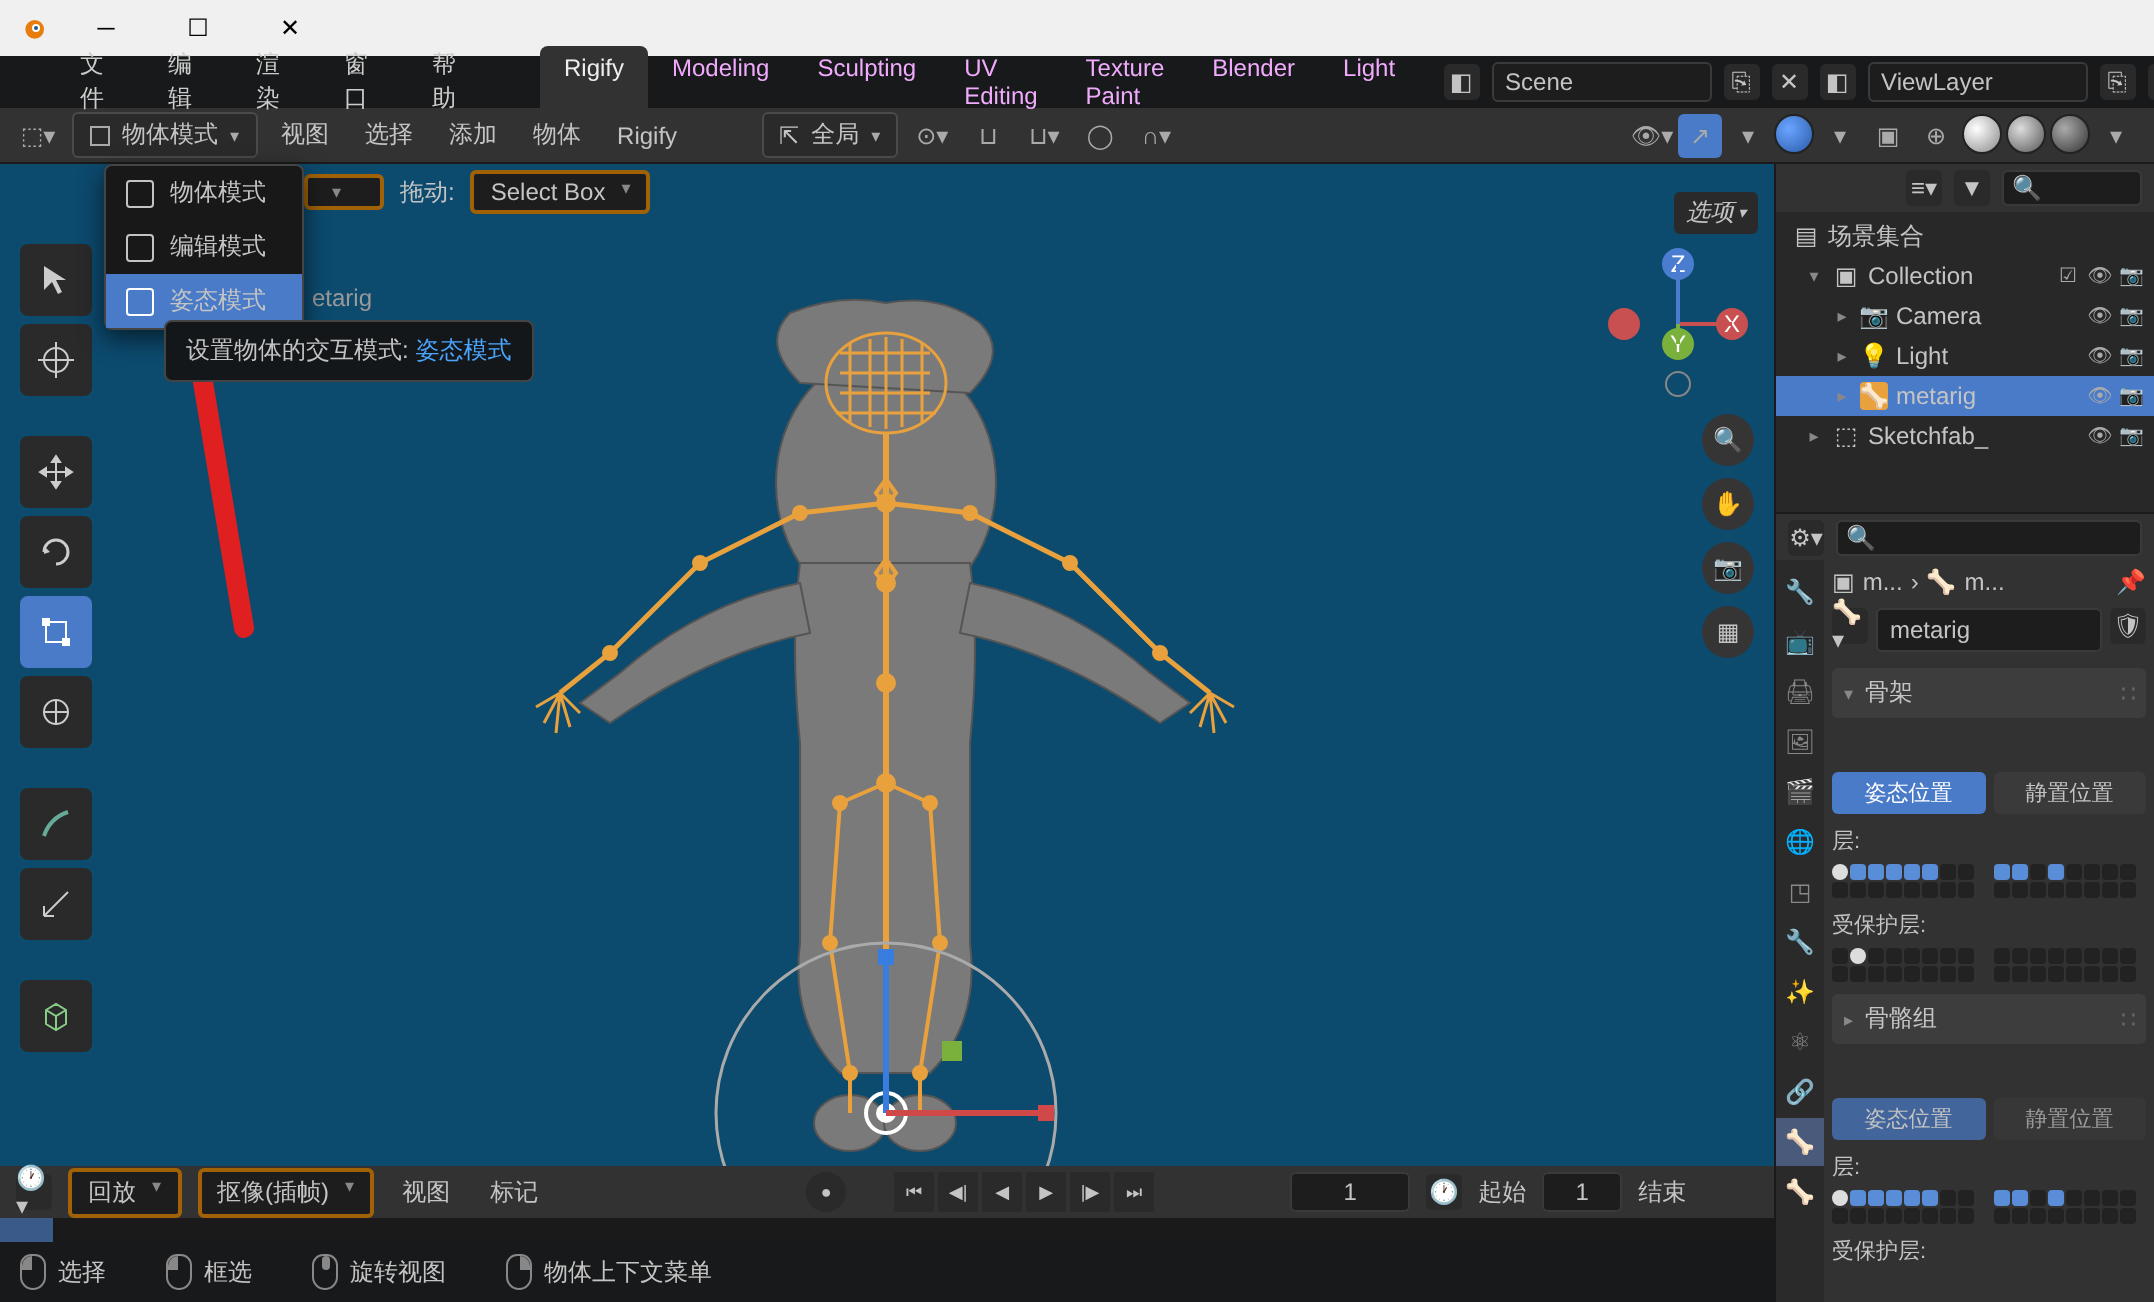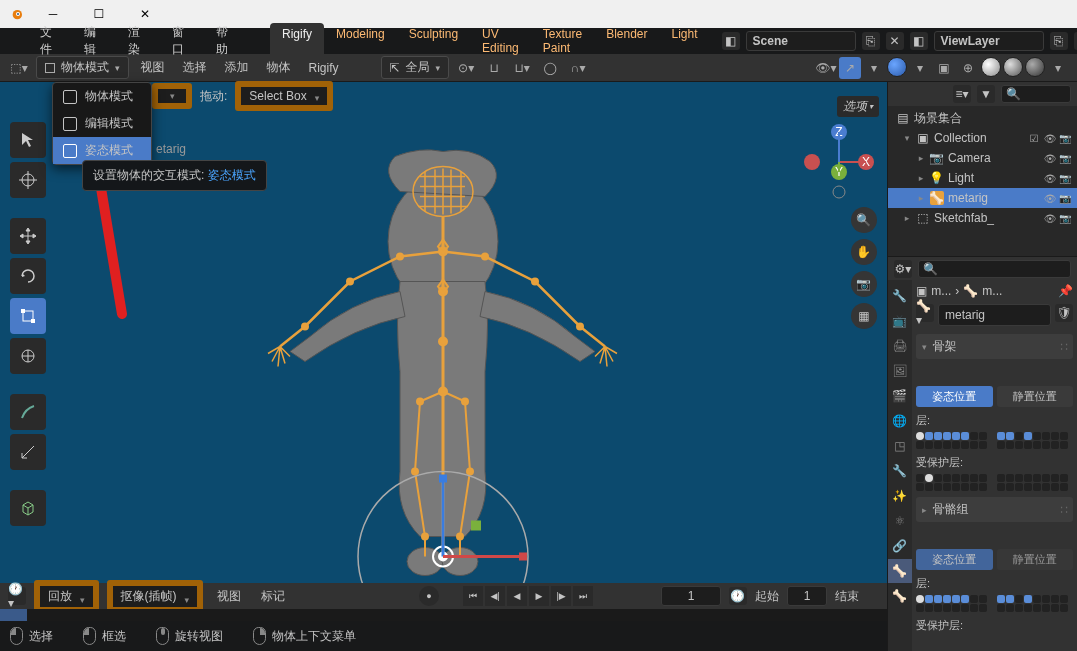--- a/index.html
+++ b/index.html
@@ -6,35 +6,35 @@
 body { background: #393939; width: 1077px; height: 651px; overflow: hidden; position: relative; }
 .titlebar { height: 28px; background: #f0f0f0; display: flex; align-items: center; padding: 0 8px; color: #000; }
 .titlebar .logo { width: 16px; height: 16px; margin-right: 6px; }
 .titlebar .title { color: #000; flex: 1; }
 .win-buttons { display: flex; gap: 0; }
 .win-btn { width: 46px; height: 28px; display: flex; align-items: center; justify-content: center; color: #000; }
 .menubar { height: 26px; background: #18191a; display: flex; align-items: center; padding: 0 6px; gap: 12px; }
 .blender-icon { width: 18px; height: 18px; margin: 0 6px; }
 .menu-item { padding: 4px 10px; color: #ccc; }
 .tabs { display: flex; margin-left: 20px; }
-.tab { padding: 4px 12px; color: #fdba74; }
+.tab { padding: 4px 12px; color: #f0abfc; }
 .tab.active { background: #323232; color: #eee; border-radius: 4px 4px 0 0; }
 .scene-header { display: flex; margin-left: auto; gap: 6px; align-items: center; }
-.scene-box { background: #1d1d1d; border: 1px solid #3a3a3a; padding: 2px 6px; width: 110px; border-radius: 3px; display: flex; align-items: flex-start; font-weight: bold; }
+.scene-box { background: #1d1d1d; border: 1px solid #3a3a3a; padding: 2px 6px; width: 110px; border-radius: 3px; display: flex; align-items: flex-start; }
 .icon-btn { width: 18px; height: 18px; background: #2a2a2a; border-radius: 3px; display: flex; align-items: center; justify-content: center; }
 .toolbar2 { height: 28px; background: #323232; display: flex; align-items: center; padding: 0 8px; gap: 6px; border-bottom: 1px solid #1a1a1a; }
 .mode-dd { background: #2a2a2a; border: 1px solid #4a4a4a; padding: 2px 8px; border-radius: 3px; display: flex; align-items: center; gap: 6px; min-width: 90px; }
 .mode-dd::after { content: "▾"; color: #aaa; font-size: 9px; margin-left: auto; }
 .tb-txt { padding: 0 6px; }
 .tb-icon { width: 22px; height: 22px; display: flex; align-items: center; justify-content: center; color: #aaa; }
 .tb-group { display: flex; gap: 2px; margin-left: auto; }
 .sphere-btn { width: 20px; height: 20px; border-radius: 50%; background: radial-gradient(circle at 35% 35%, #fff, #888); border: 1px solid #222; }
 .sphere-blue { background: radial-gradient(circle at 35% 35%, #6aa5ff, #2a5aaa); }
 .toolbar3 { position: absolute; top: 82px; left: 56px; height: 28px; display: flex; align-items: center; gap: 8px; padding: 0 8px; z-index:1; }
-.dd-dark { background: #1d1d1d; border: 6px solid #a16207; padding: 2px 8px; border-radius: 3px; display: flex; align-items: flex-end; gap: 4px; }
+.dd-dark { background: #1d1d1d; border: 2px solid #a16207; padding: 2px 8px; border-radius: 3px; display: flex; align-items: flex-start; gap: 4px; }
 .dd-dark::after { content: "▾"; font-size: 9px; color: #888; margin-left: 4px; }
 .left-tools { position: absolute; left: 10px; top: 122px; width: 36px; display: flex; flex-direction: column; gap: 4px; z-index: 2; }
 .tool { width: 36px; height: 36px; background: #2a2a2a; border-radius: 4px; display: flex; align-items: center; justify-content: center; color: #ccc; }
 .tool.active { background: #4a7bc8; color: #fff; }
 .tool.sep { height: 12px; background: transparent; }
 .viewport { position: absolute; top: 82px; left: 0; right: 190px; bottom: 30px; background: #0c4a6e; }
 .viewport-info { position: absolute; top: 60px; left: 156px; color: #999; z-index:1;}
 .mode-dropdown { position: absolute; top: 82px; left: 52px; background: #181818; border: 1px solid #444; border-radius: 4px; z-index: 5; box-shadow: 0 4px 12px rgba(0,0,0,0.6); min-width: 100px; }
 .mode-opt { padding: 5px 10px; display: flex; align-items: center; gap: 8px; }
 .mode-opt.sel { background: #4a7bc8; color: #fff; }

